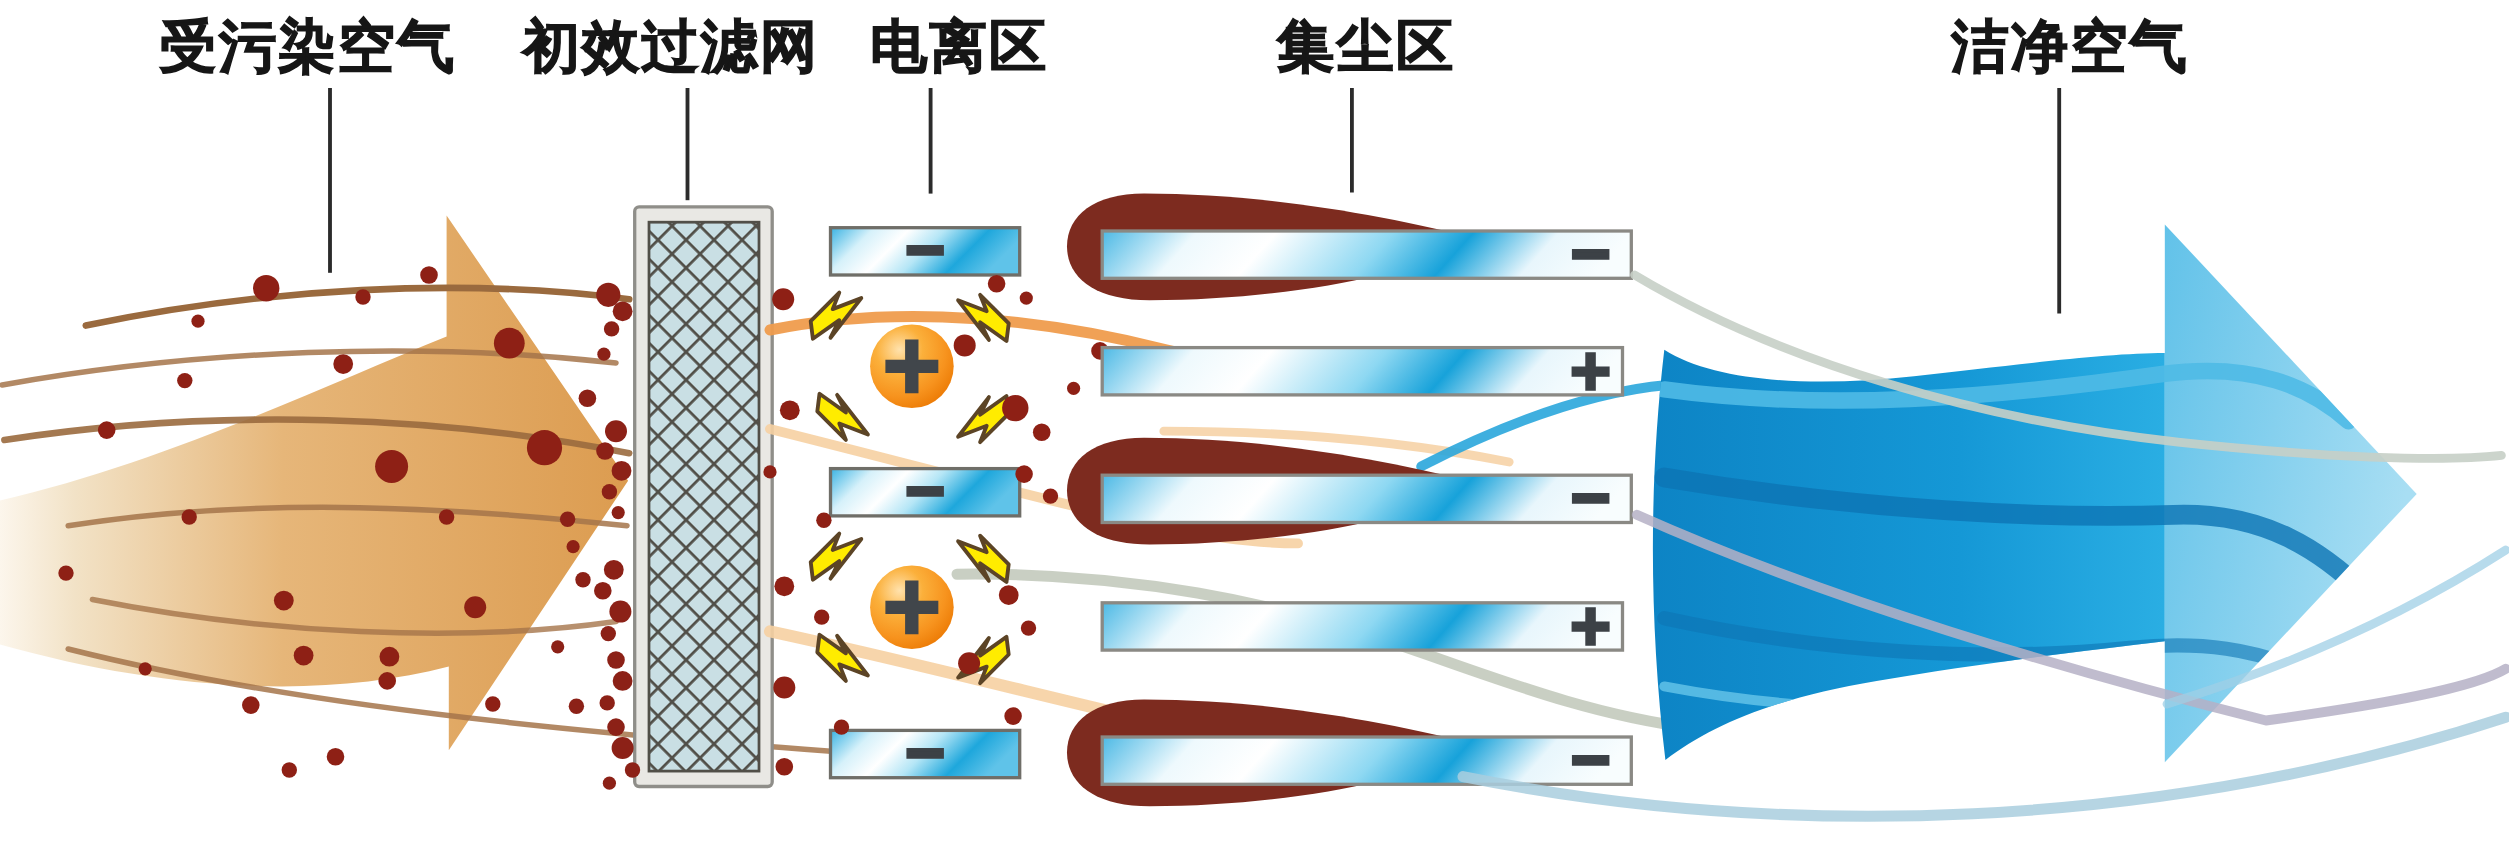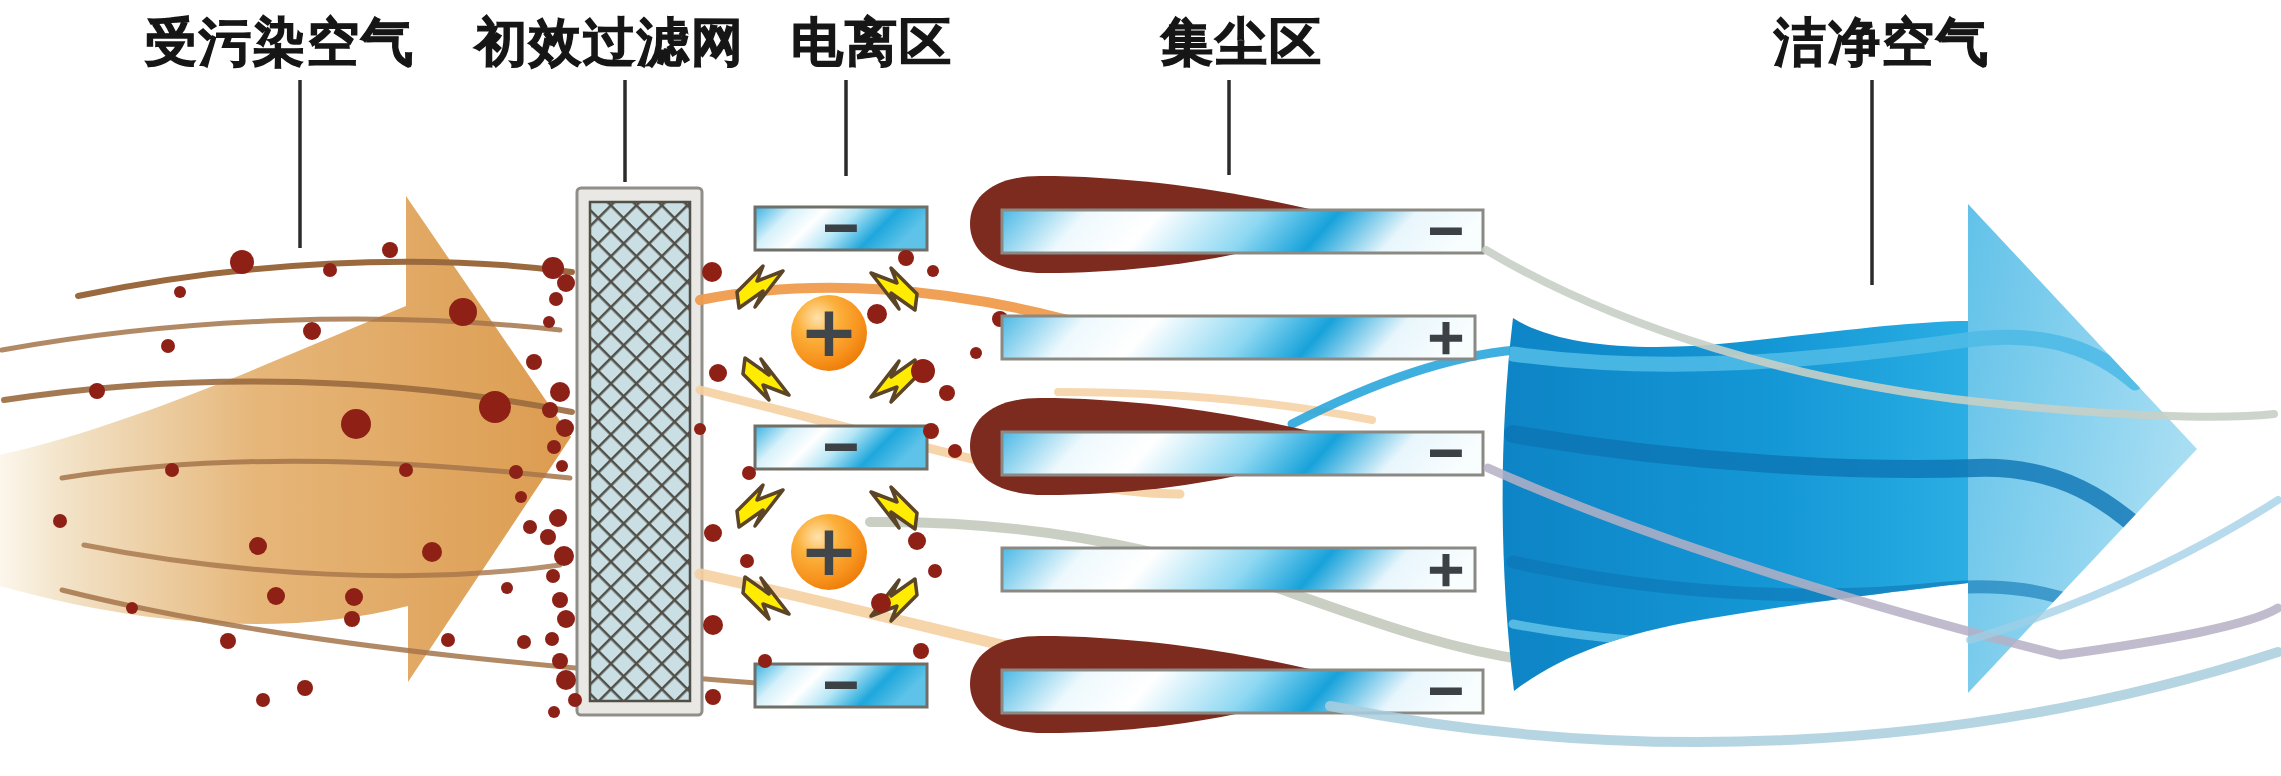--- a/index.html
+++ b/index.html
@@ -1,17 +1,17 @@
 <!DOCTYPE html>
 <html><head>
 <meta charset="utf-8">
 <style>
   html,body{margin:0;padding:0;background:#ffffff;}
   .stage{position:relative;width:2281px;height:776px;background:#ffffff;overflow:hidden;
-         font-family:Liberation Serif, serif;}
+         font-family:Liberation Sans, sans-serif;}
   svg{display:block;}
   text.stage-label{font-size:52px;font-weight:700;fill:#161616;stroke:#161616;stroke-width:1.2px;
                    letter-spacing:2px;text-anchor:middle;}
   text.plate-symbol{font-weight:700;fill:#3c4146;stroke:#3c4146;text-anchor:middle;}
   text.ion-symbol{font-weight:700;fill:#41464b;stroke:#41464b;text-anchor:middle;}
 </style>
 </head>
 <body>
 
 <div class="stage">

